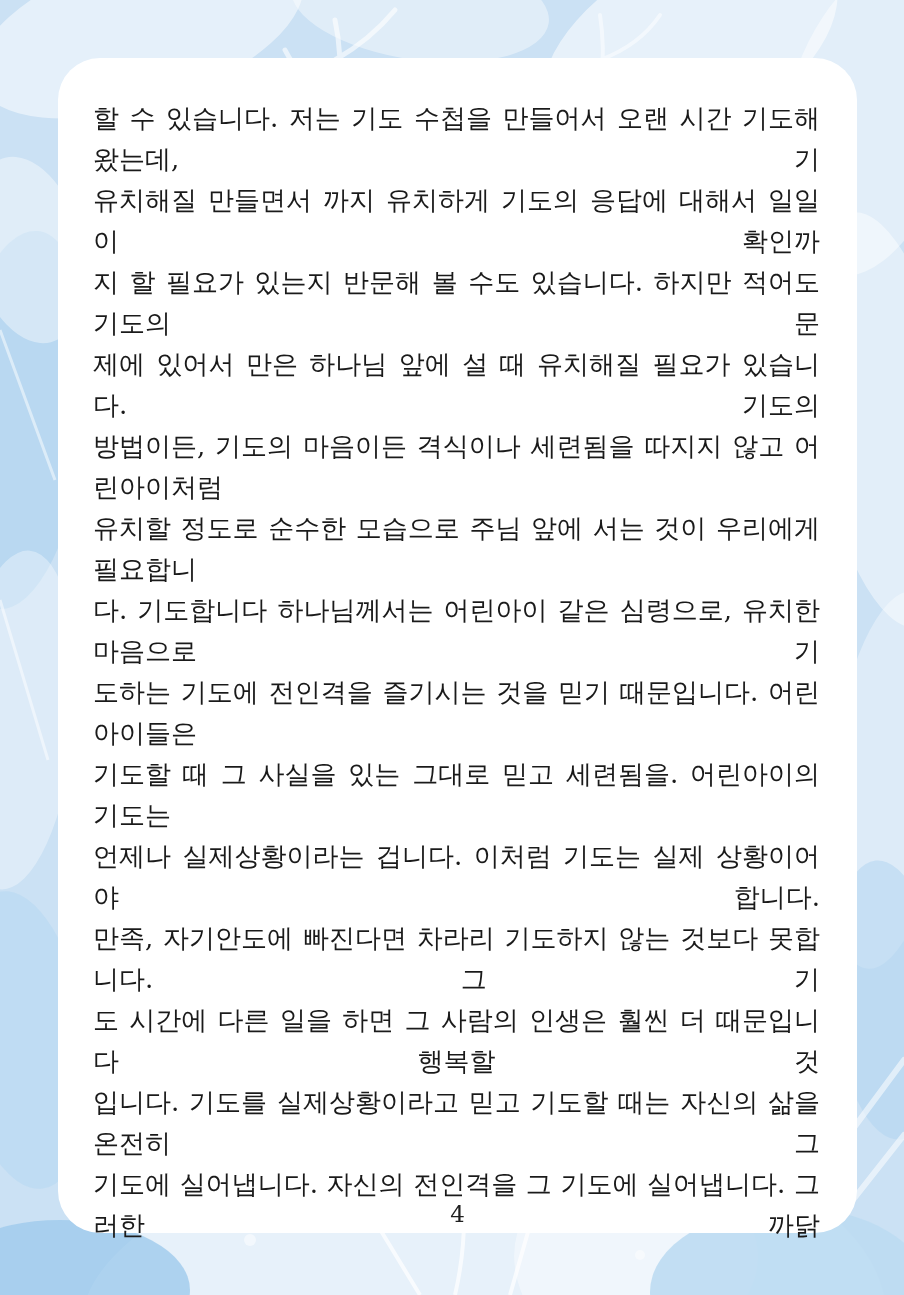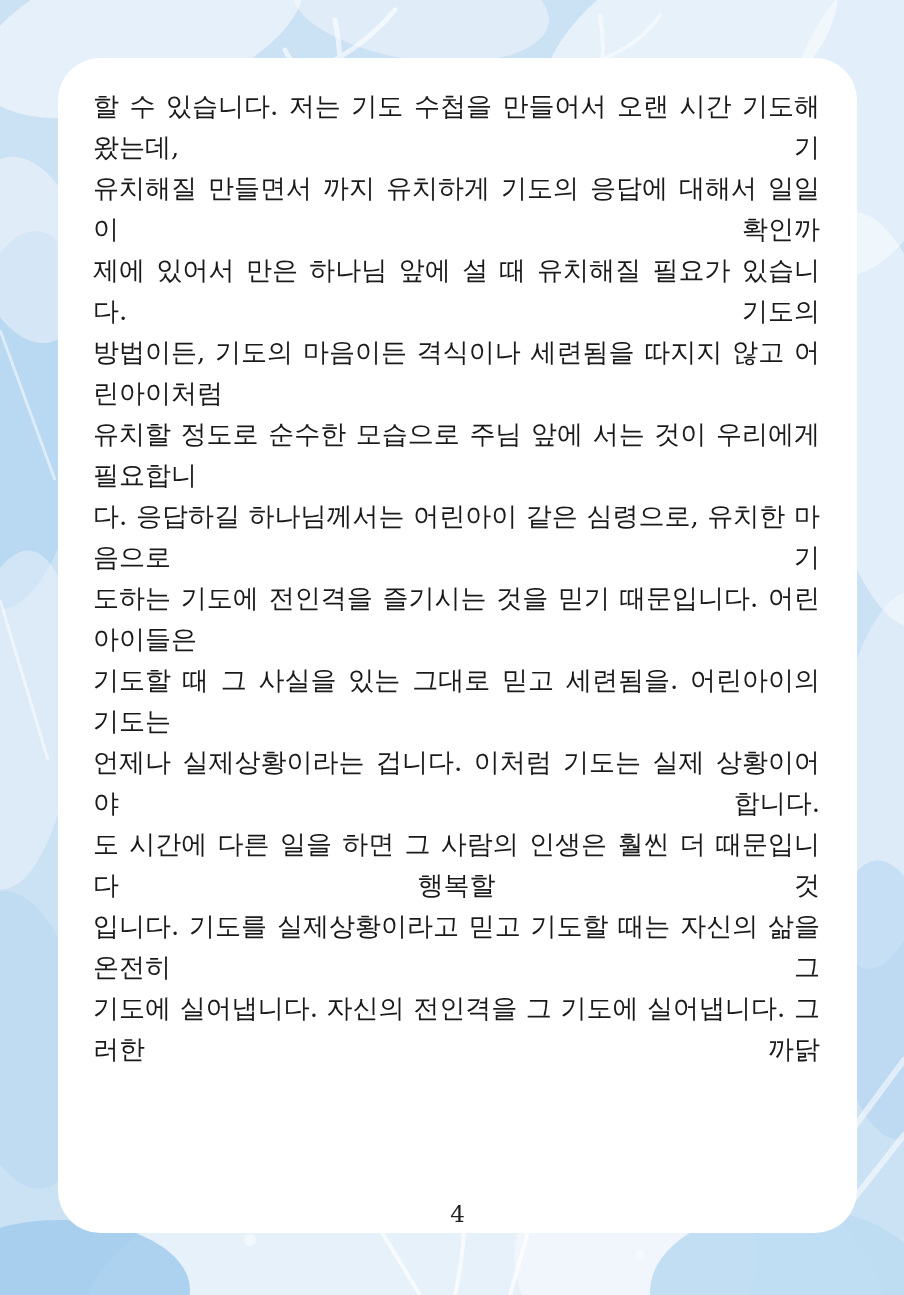--- a/index.html
+++ b/index.html
@@ -11,21 +11,21 @@
     font-family: "DejaVu Serif", "Liberation Serif", serif;
   }
   svg.bg { position: absolute; left: 0; top: 0; width: 904px; height: 1295px; }
   .card {
     position: absolute;
     left: 58px; top: 58px;
     width: 799px; height: 1175px;
     background: #ffffff;
     border-radius: 42px;
     box-sizing: border-box;
-    padding: 28px 37px 0 35px;
+    padding: 40px 37px 0 35px;
   }
   .doc { width: 100%; }
   .line {
     font-size: 26px;
     line-height: 41px;
     color: #1a1a1a;
     text-align: justify;
     white-space: pre-wrap;
     font-family: "DejaVu Serif", "Liberation Serif", serif;
   }
@@ -75,26 +75,28 @@
     <circle cx="640" cy="1255" r="5" fill="#ffffff" opacity="0.45"></circle>
     <circle cx="120" cy="1215" r="4" fill="#ffffff" opacity="0.4"></circle>
   </g>
 </svg>
 
 <main class="card">
   <div class="doc" id="doc">
       <div class="paragraph-block">
         <div class="line just">할 수 있습니다. 저는 기도 수첩을 만들어서 오랜 시간 기도해 왔는데, 기</div>
         <div class="line just">유치해질 만들면서 까지 유치하게 기도의 응답에 대해서 일일이 확인까</div>
+        <div class="line just">지 할 필요가 있는지 반문해 볼 수도 있습니다. 하지만 적어도 기도의 문</div>
         <div class="line just">제에 있어서 만은 하나님 앞에 설 때 유치해질 필요가 있습니다. 기도의</div>
         <div class="line just">방법이든, 기도의 마음이든 격식이나 세련됨을 따지지 않고 어린아이처럼</div>
         <div class="line just">유치할 정도로 순수한 모습으로 주님 앞에 서는 것이 우리에게 필요합니</div>
-        <div class="line just">다. 응답하길 하나님께서는 어린아이 같은 심령으로, 유치한 마음으로 기</div>
+        <div class="line just">다. 기도합니다 하나님께서는 어린아이 같은 심령으로, 유치한 마음으로 기</div>
         <div class="line just">도하는 기도에 전인격을 즐기시는 것을 믿기 때문입니다. 어린아이들은</div>
         <div class="line just">기도할 때 그 사실을 있는 그대로 믿고 세련됨을. 어린아이의 기도는</div>
         <div class="line just">언제나 실제상황이라는 겁니다. 이처럼 기도는 실제 상황이어야 합니다.</div>
+        <div class="line just">만족, 자기안도에 빠진다면 차라리 기도하지 않는 것보다 못합니다. 그 기</div>
         <div class="line just">도 시간에 다른 일을 하면 그 사람의 인생은 훨씬 더 때문입니다 행복할 것</div>
         <div class="line just">입니다. 기도를 실제상황이라고 믿고 기도할 때는 자신의 삶을 온전히 그</div>
         <div class="line just">기도에 실어냅니다. 자신의 전인격을 그 기도에 실어냅니다. 그러한 까닭</div>
       </div>
     </div>
   <div class="page-number">4</div>
 </main>
 
 </body></html>

